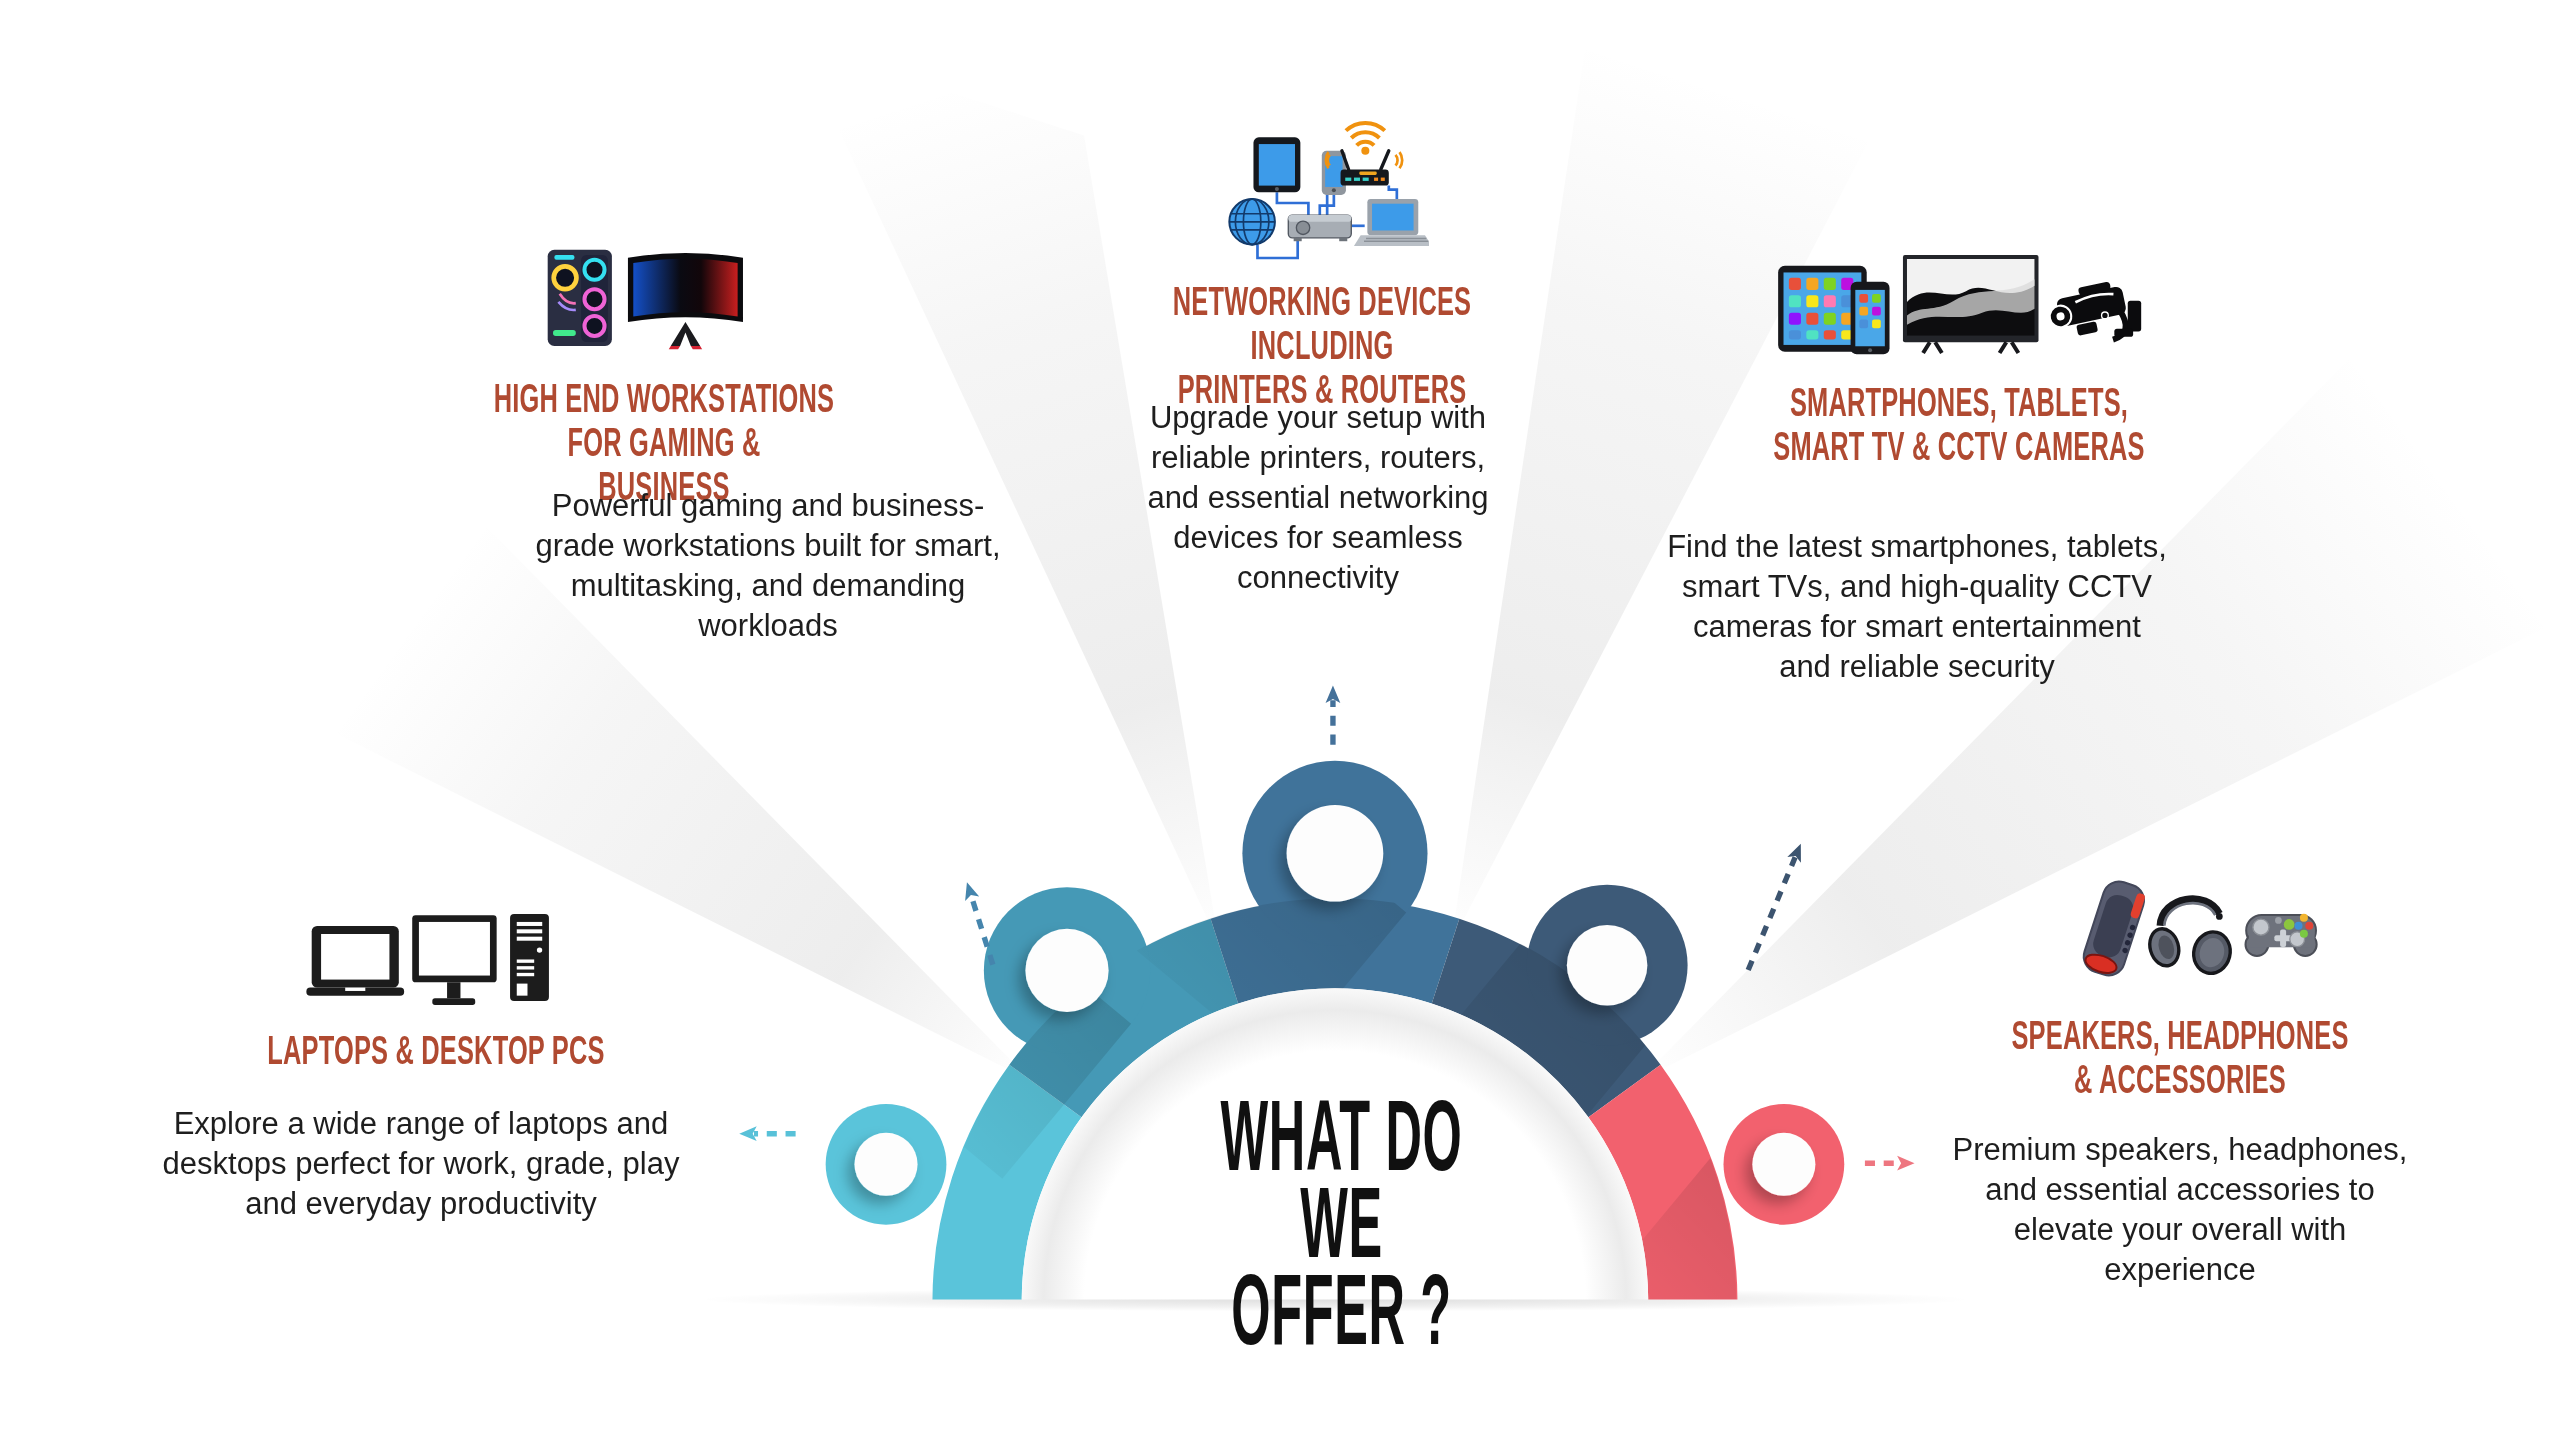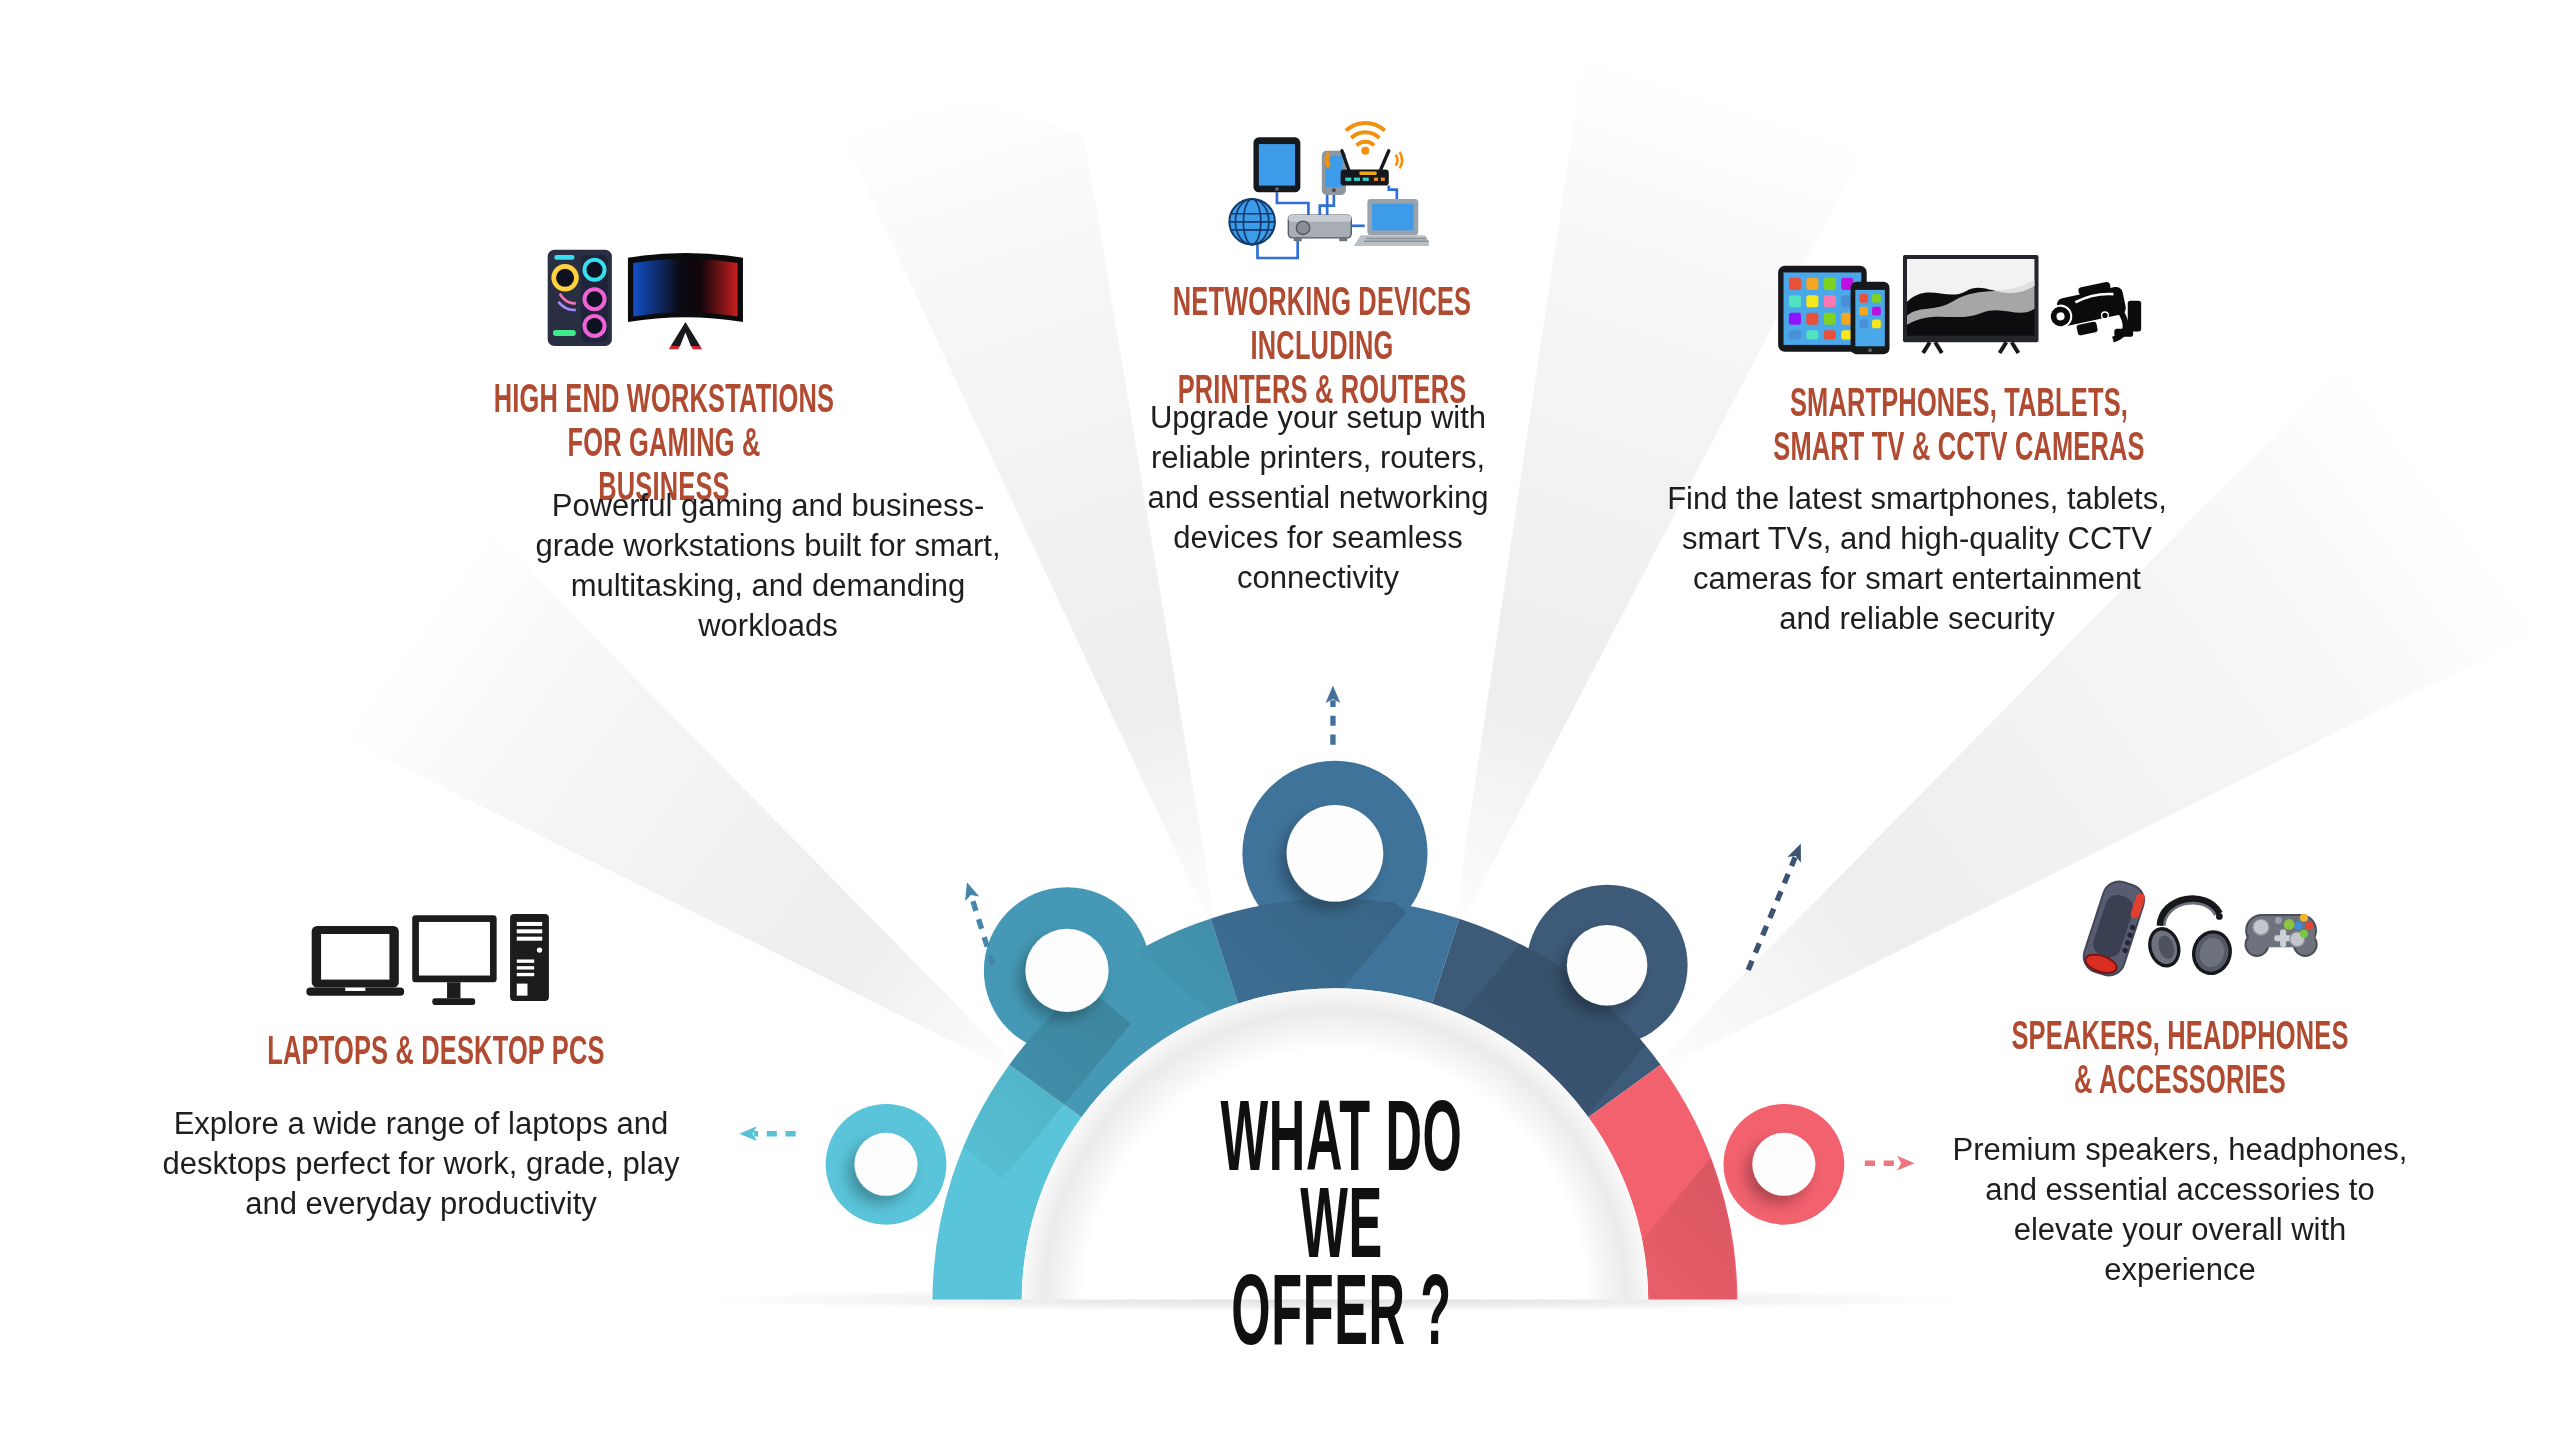--- a/index.html
+++ b/index.html
@@ -31,21 +31,21 @@
 
   #h-workstations{left:362px;top:376px;width:604px;}
   #b-workstations{left:466px;top:486px;width:604px;}
   #i-workstations{left:542px;top:247px;width:208px;height:107px;}
 
   #h-networking{left:1020px;top:279px;width:604px;}
   #b-networking{left:1016px;top:398px;width:604px;}
   #i-networking{left:1228px;top:119px;width:201px;height:156px;}
 
   #h-smartphones{left:1657px;top:380px;width:604px;}
-  #b-smartphones{left:1615px;top:479px;width:604px;}
+  #b-smartphones{left:1615px;top:527px;width:604px;}
   #i-smartphones{left:1778px;top:255px;width:366px;height:102px;}
 
   #h-speakers{left:1878px;top:1013px;width:604px;}
   #b-speakers{left:1878px;top:1130px;width:604px;}
   #i-speakers{left:2073px;top:876px;width:245px;height:113px;}
 </style>
 </head>
 <body>
 
 <svg class="scene" viewBox="0 0 3840 2160">

